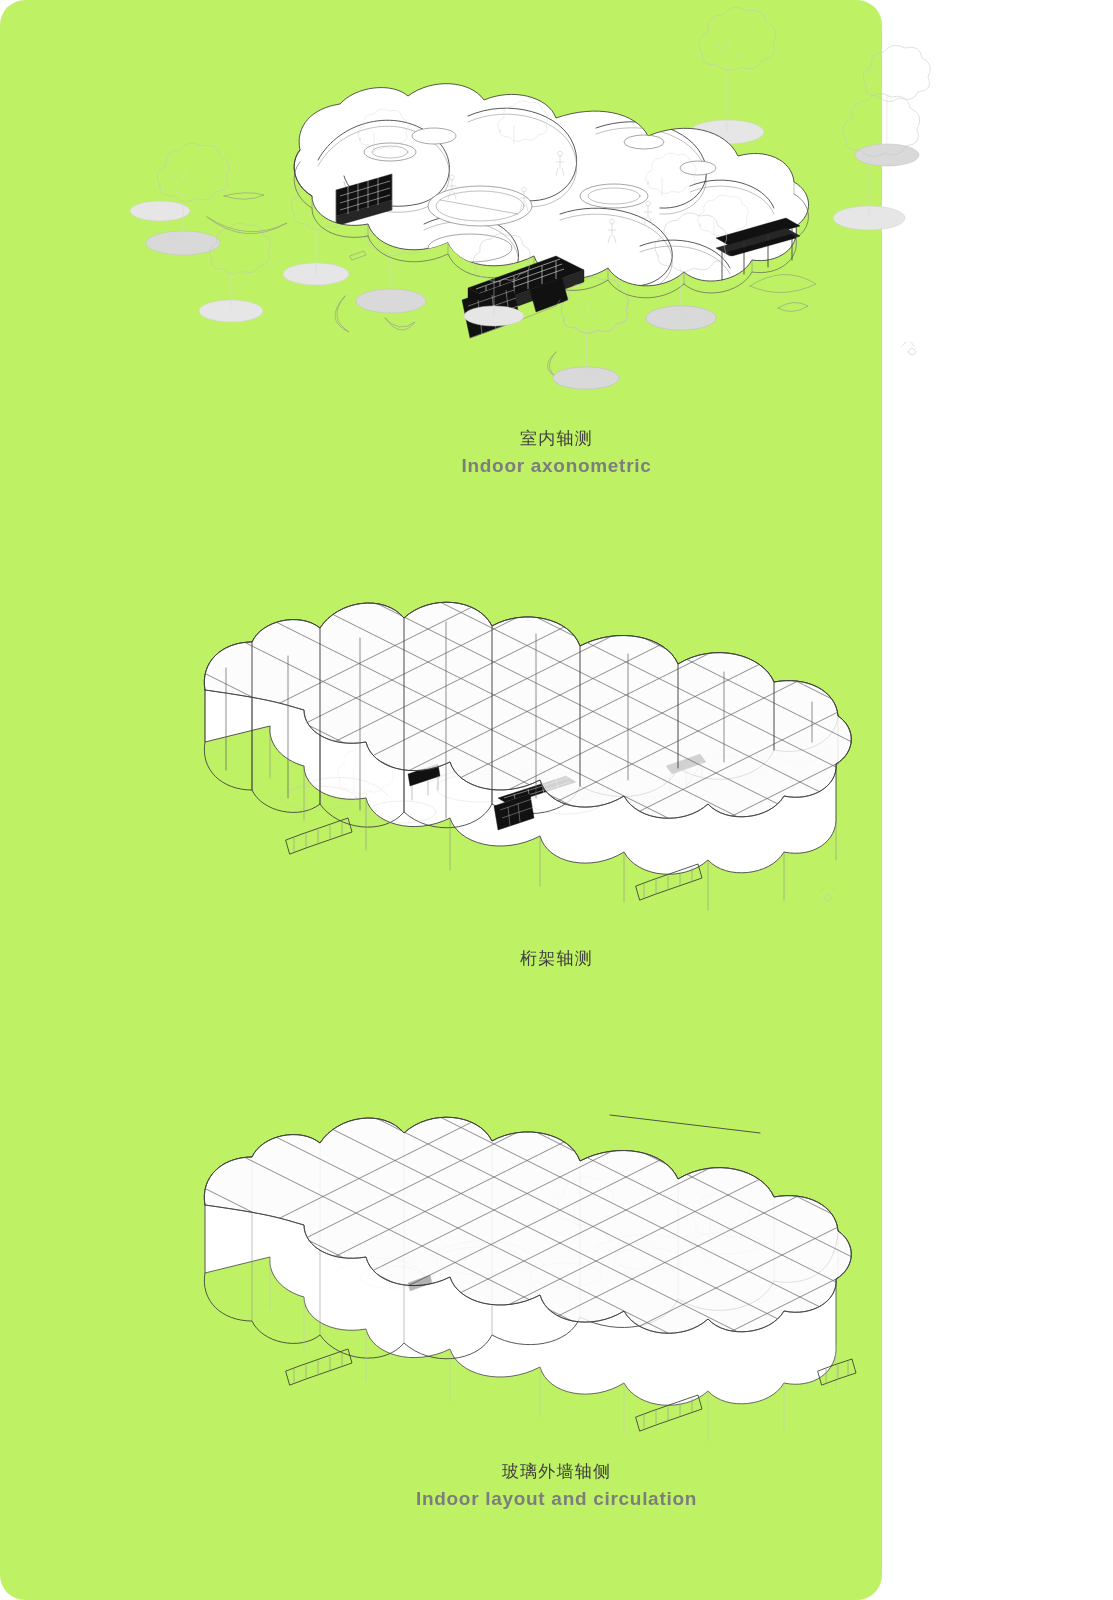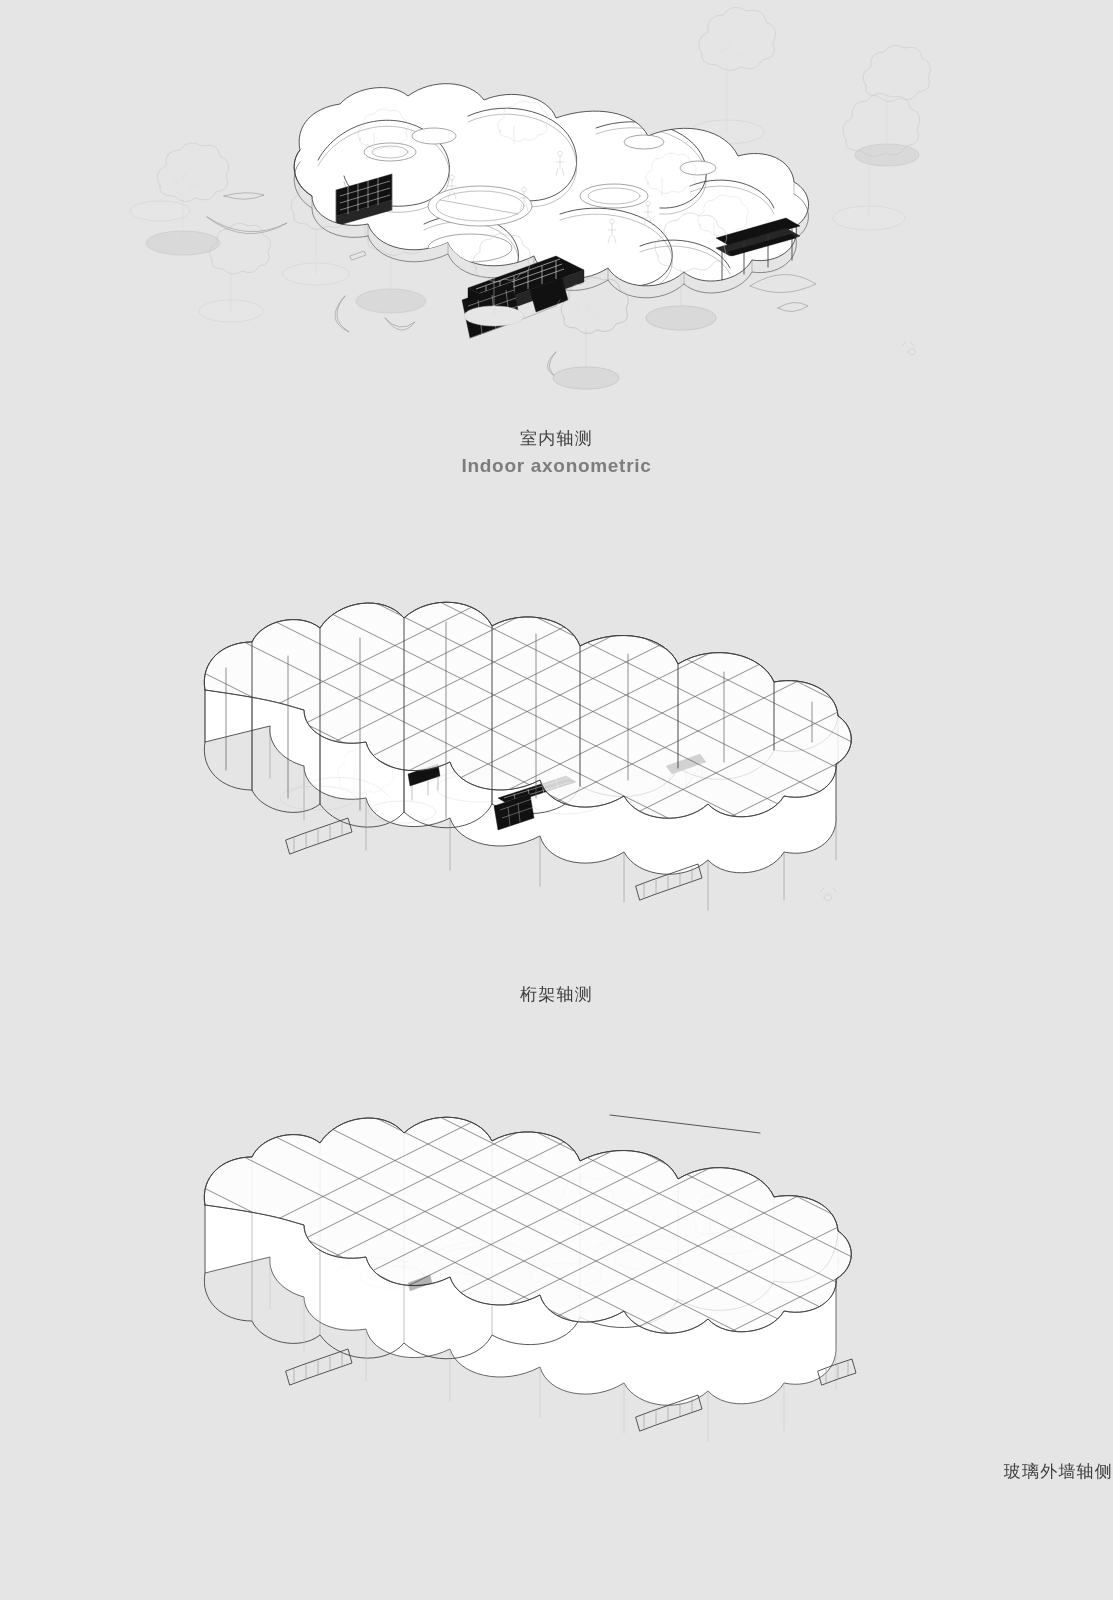--- a/index.html
+++ b/index.html
@@ -3,21 +3,21 @@
 <meta charset="utf-8">
 <title>Architectural Axonometric Board</title>
 <style>
   html,body{margin:0;padding:0;background:#ffffff;}
   body{
     width:1113px;height:1600px;
     font-family:"Liberation Sans","DejaVu Sans",sans-serif;
     -webkit-font-smoothing:antialiased;
     overflow:hidden;
   }
-  .board{position:relative;width:1113px;height:1600px;background:#e5e5e5;}
+  .board{position:relative;width:882px;height:1600px;background:#bef264;border-radius:25px;}
 
   .panel{position:absolute;left:0;width:1113px;}
   .panel-art{position:relative;width:1113px;}
   .panel-art svg{display:block;width:1113px;}
 
   .caption{
     width:1113px;text-align:center;
     line-height:1.0;
     -webkit-user-select:none;user-select:none;
   }
@@ -454,21 +454,21 @@
             <path d="M446 92 L446 288"></path>
               <path d="M536 104 L536 268"></path>
             <path d="M628 124 L628 250"></path>
               <path d="M724 142 L724 232"></path>
             <path d="M812 172 L812 212"></path>
             <path d="M226 138 L226 240"></path>
           </g>
         </g>
       </svg>
     </div>
-    <div class="caption" style="position:absolute;top:420px;left:0;margin-top:36px;">
+    <div class="caption" style="position:absolute;top:420px;left:0;">
       <span class="cn">桁架轴测</span>
     </div>
   </div>
 
   <div class="panel" style="top:1055px;height:500px;">
     <div class="panel-art">
       <svg viewBox="0 0 1113 400" width="1113" height="400" xmlns="http://www.w3.org/2000/svg">
         <defs>
           <clipPath id="roofClip3">
             <path d="M205 150 C200 122 222 102 252 102 C262 80 300 72 320 88
@@ -607,18 +607,19 @@
           <path class="ln-ghost" d="M560 156 q-7 -11 4 -16 q-2 -13 11 -13 q7 -9 18 -3 q13 -3 14 9 q11 5 5 16 q5 11 -8 13 q-4 9 -16 5 q-9 7 -18 -2 q-13 0 -10 -9 Z"></path>
           <path class="ln-ghost" d="M574 168 L574 146"></path>
           <path class="ln-ghost" d="M696 170 q-7 -11 4 -16 q-2 -13 11 -13 q7 -9 18 -3 q13 -3 14 9 q11 5 5 16 q5 11 -8 13 q-4 9 -16 5 q-9 7 -18 -2 q-13 0 -10 -9 Z"></path>
           <path class="ln-ghost" d="M710 182 L710 160"></path>
           <path class="fl-dark" d="M408 228 L430 220 L432 228 L410 236 Z" opacity="0.9"></path>
         </g>
 
         <path class="ln-main" fill="none" d="M610 60 L760 78"></path>
       </svg>
     </div>
-    <div class="caption" style="position:absolute;top:408px;left:0;text-align:right;">
+    <div class="caption" style="position:absolute;top:408px;left:0;">
       <span class="cn">玻璃外墙轴侧</span>
+      <span class="en">Indoor layout and circulation</span>
     </div>
   </div>
 
 </div>
 
 </body></html>

